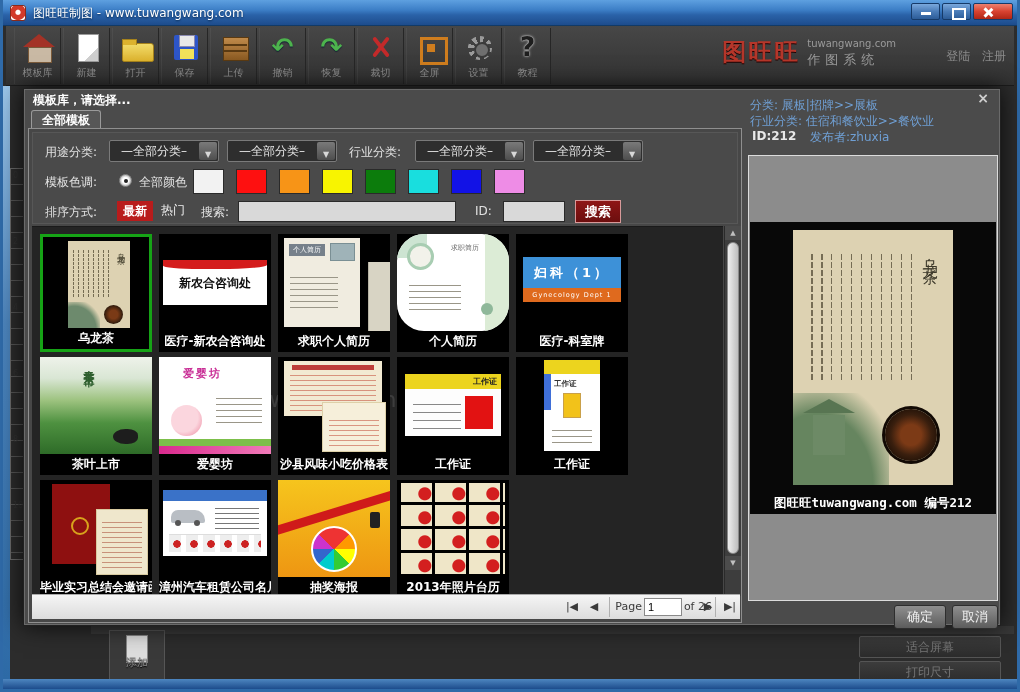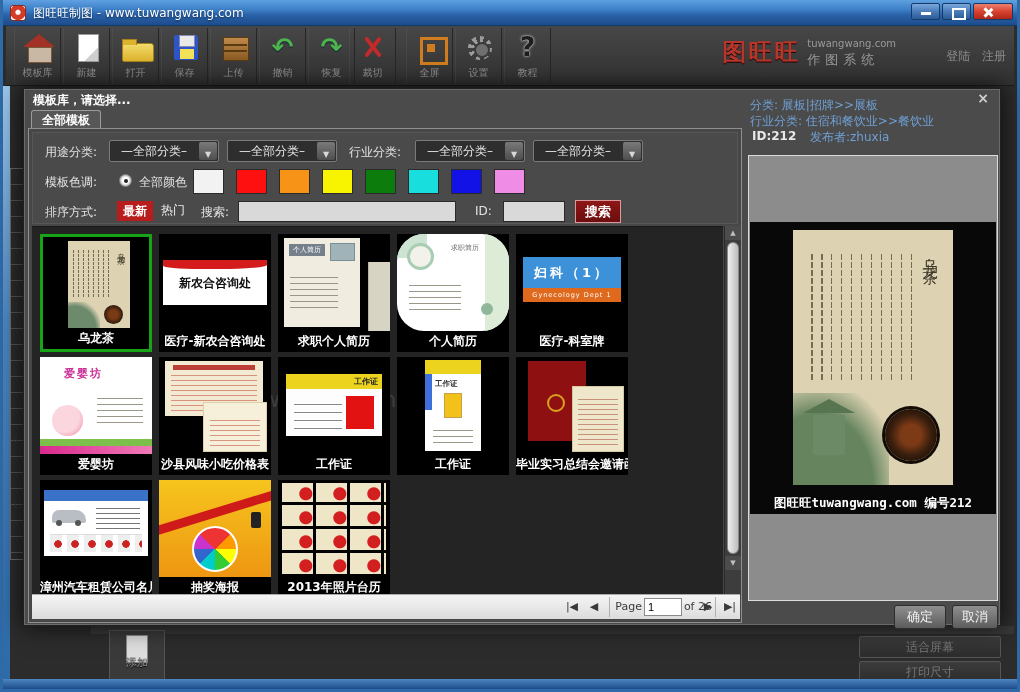--- a/index.html
+++ b/index.html
@@ -273,21 +273,21 @@
       <span class="tlabel">上传</span>
       </div>
     <div class="tbtn" style="left:253px">
       <span class="ticon tglyph g-green">↶</span>
       <span class="tlabel">撤销</span>
       </div>
     <div class="tbtn" style="left:302px">
       <span class="ticon tglyph g-green">↷</span>
       <span class="tlabel">恢复</span>
       </div>
-    <div class="tbtn" style="left:343px">
+    <div class="tbtn" style="left:351px">
       <span class="ticon i-cut"></span>
       <span class="tlabel">裁切</span>
       </div>
     <div class="tbtn" style="left:400px">
       <span class="ticon i-fullscreen"></span>
       <span class="tlabel">全屏</span>
       </div>
     <div class="tbtn" style="left:449px">
       <span class="ticon i-gear"></span>
       <span class="tlabel">设置</span>
@@ -425,20 +425,27 @@
           </div>
 
           <div class="cell">
             <div class="thumb">
               <span class="a5-blue">妇科（1）</span>
               <span class="a5-orange">Gynecology Dept 1</span>
             </div>
             <div class="cell-label">医疗-科室牌</div>
           </div>
 
+          <div class="cell">
+            <div class="thumb a6-art">
+              <span class="a6-title">春茶上市</span>
+              <span class="a6-cow"></span>
+            </div>
+            <div class="cell-label">茶叶上市</div>
+          </div>
 
           <div class="cell">
             <div class="thumb a7-art">
               <span class="a7-title">爱婴坊</span>
               <span class="a7-baby"></span>
               <span class="a7-lines lines"></span>
               <span class="a7-grass"></span>
               <span class="a7-strip"></span>
             </div>
             <div class="cell-label">爱婴坊</div>

